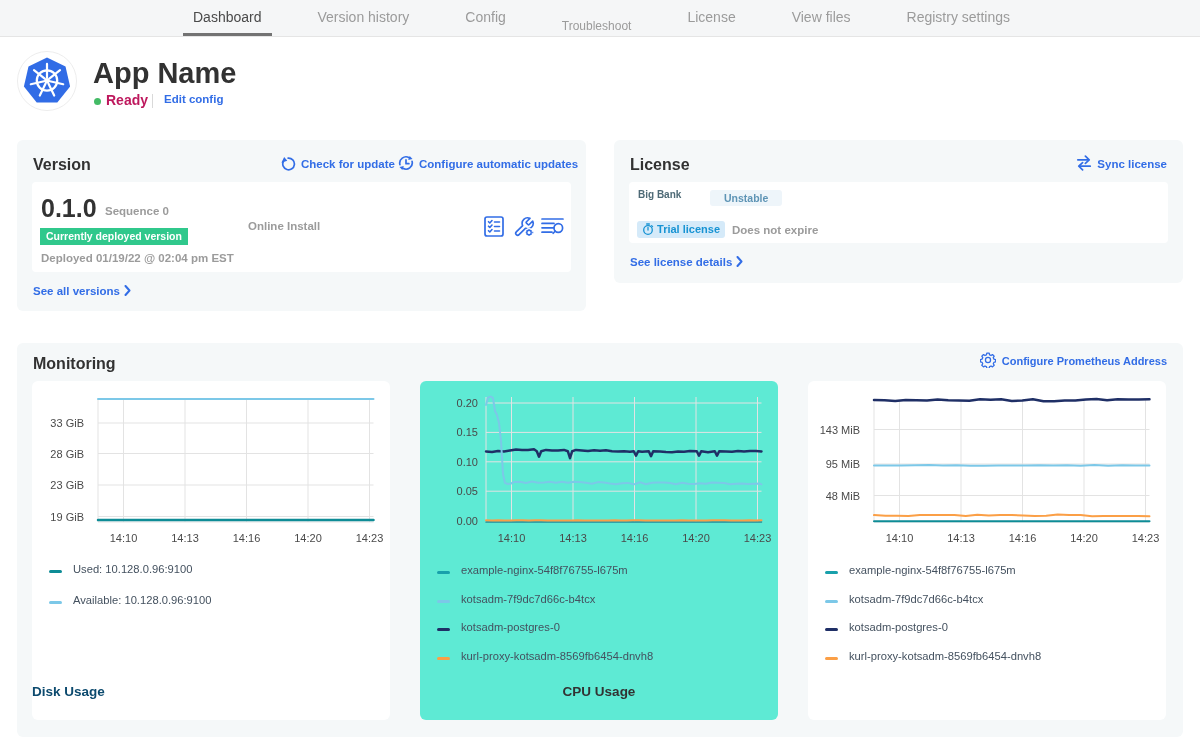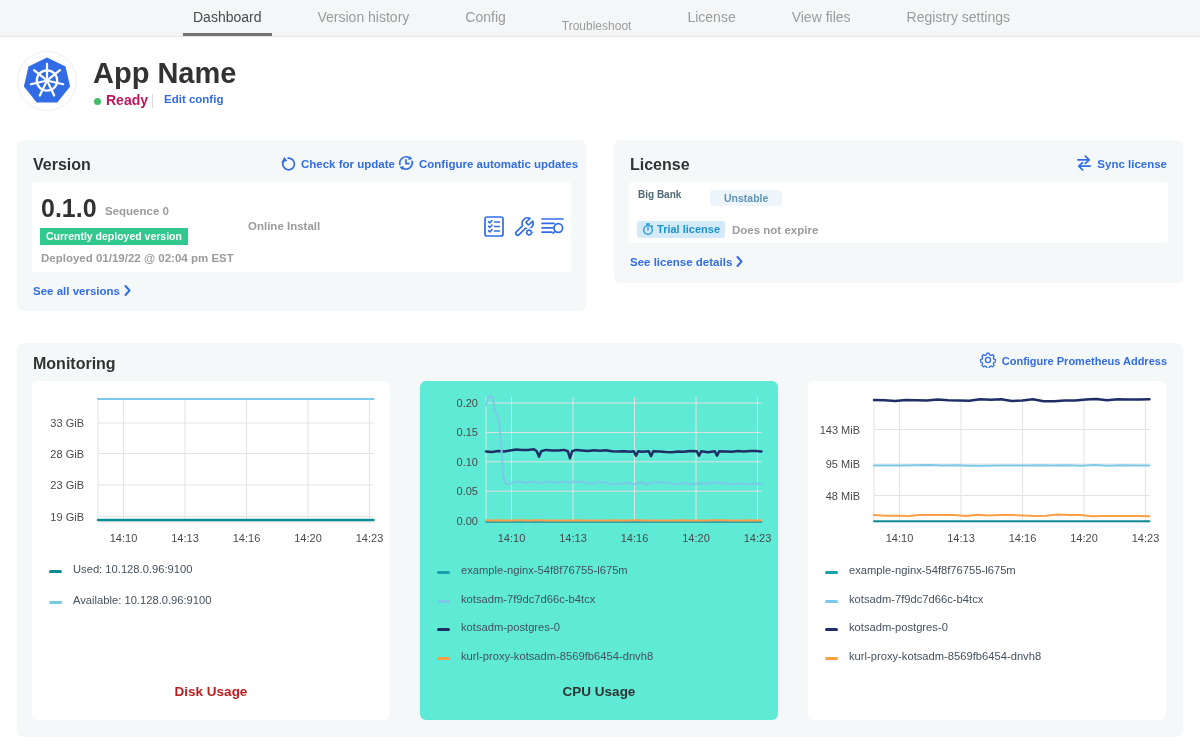--- a/index.html
+++ b/index.html
@@ -147,21 +147,21 @@
 <text x="214.5" y="160.5" text-anchor="middle" font-size="11" fill="#4a4a4a">14:16</text>
 <text x="276" y="160.5" text-anchor="middle" font-size="11" fill="#4a4a4a">14:20</text>
 <text x="337.5" y="160.5" text-anchor="middle" font-size="11" fill="#4a4a4a">14:23</text>
 <polyline points="66.0,18.0 341.5,18.0" fill="none" stroke="#7cc8e8" stroke-width="2" stroke-linejoin="round" stroke-linecap="round"></polyline>
 <polyline points="66.0,139.0 341.5,139.0" fill="none" stroke="#0e8c96" stroke-width="2.5" stroke-linejoin="round" stroke-linecap="round"></polyline>
       </svg>
 <div style="position:absolute;left:17px;top:189px;height:3px;width:13px;border-radius:2px;background:#0e8c96"></div>
 <div style="position:absolute;left:41px;top:182px;font-size:11.2px;color:#44515f">Used: 10.128.0.96:9100</div>
       <div style="position:absolute;left:17px;top:220px;height:3px;width:13px;border-radius:2px;background:#7cc8e8"></div>
 <div style="position:absolute;left:41px;top:213px;font-size:11.2px;color:#44515f">Available: 10.128.0.96:9100</div>
-<div style="position:absolute;left:0;top:303px;width:358px;text-align:center;font-size:13.5px;font-weight:bold;color:#b91c1c">Disk Usage</div>
+<div style="position:absolute;left:0;top:303px;width:358px;font-size:13.5px;font-weight:bold;color:#0c4a6e">Disk Usage</div>
 </div>
   <div style="position:absolute;left:403px;top:38px;width:358px;height:339px;background:#5eead4;border-radius:6px">
 <svg width="358" height="162" viewBox="0 0 358 162" style="position:absolute;left:0;top:0px" font-family="Liberation Sans, sans-serif">
         <line x1="91.5" y1="16" x2="91.5" y2="141.0" stroke="#e3e3e3" stroke-width="1"></line>
 <line x1="153" y1="16" x2="153" y2="141.0" stroke="#e3e3e3" stroke-width="1"></line>
 <line x1="214.5" y1="16" x2="214.5" y2="141.0" stroke="#e3e3e3" stroke-width="1"></line>
 <line x1="276" y1="16" x2="276" y2="141.0" stroke="#e3e3e3" stroke-width="1"></line>
 <line x1="337.5" y1="16" x2="337.5" y2="141.0" stroke="#e3e3e3" stroke-width="1"></line>
 <line x1="66.0" y1="16" x2="66.0" y2="141.0" stroke="#e3e3e3" stroke-width="1"></line>
 <line x1="66.0" y1="22.0" x2="341.5" y2="22.0" stroke="#e3e3e3" stroke-width="1"></line>

